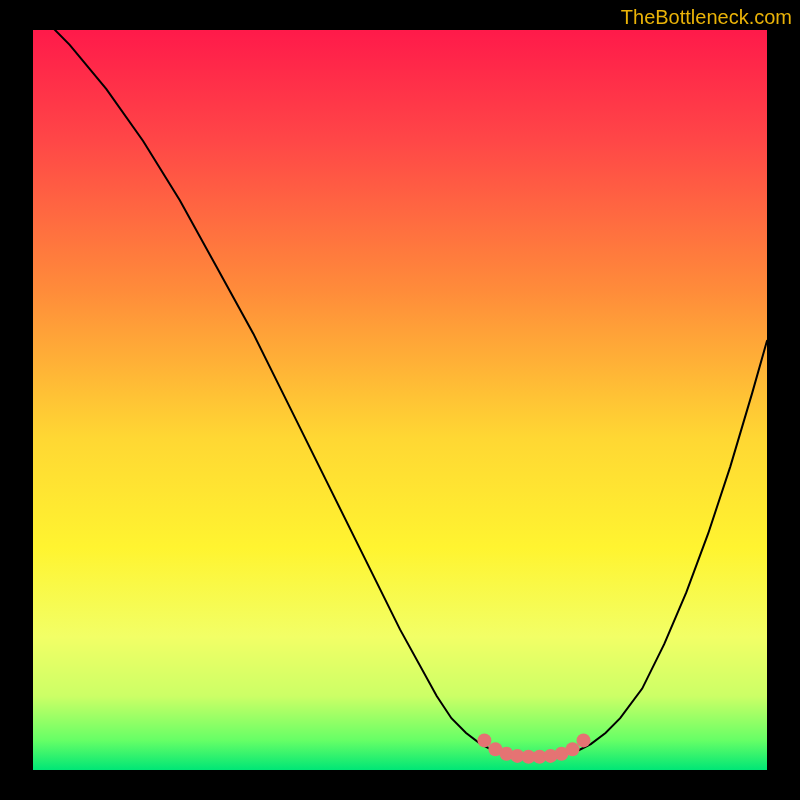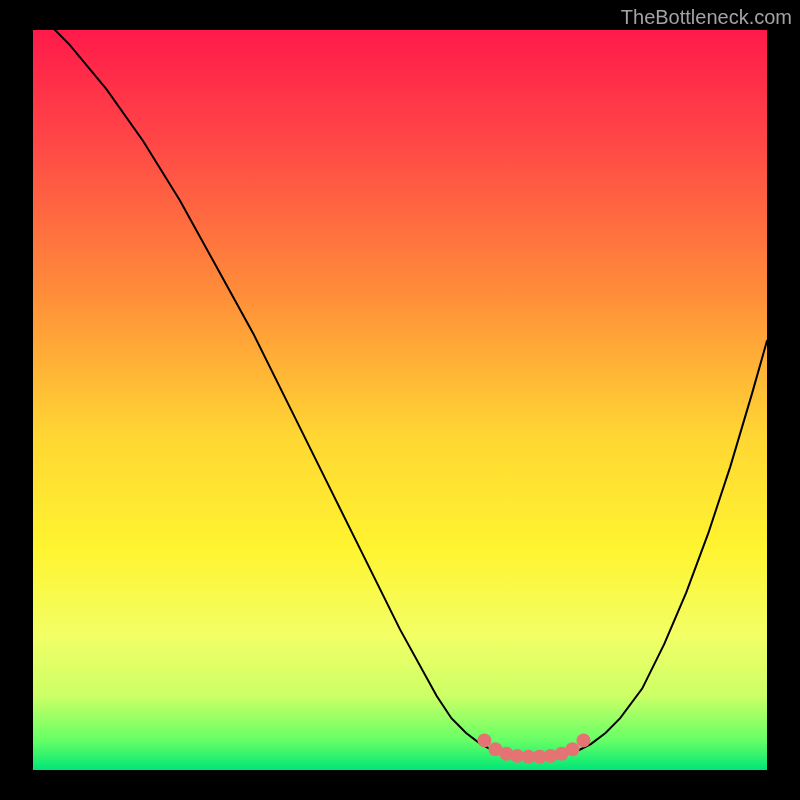--- a/index.html
+++ b/index.html
@@ -13,21 +13,21 @@
   }
   .chart-container {
     position: relative;
     width: 800px;
     height: 800px;
   }
   .watermark {
     position: absolute;
     top: 6px;
     right: 8px;
-    color: #a3a3a3;
+    color: #eab308;
     font-size: 20px;
     font-weight: 500;
     z-index: 10;
   }
   svg {
     display: block;
   }
 </style>
 </head>
 <body>

